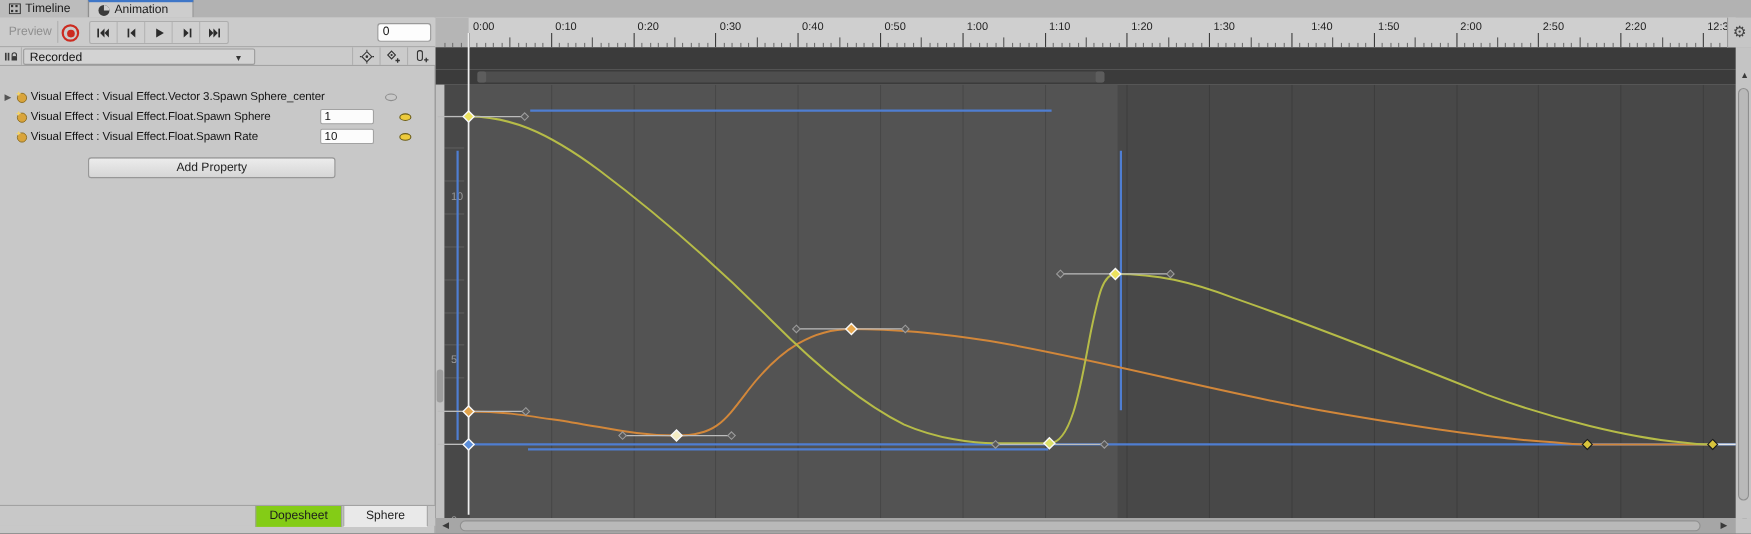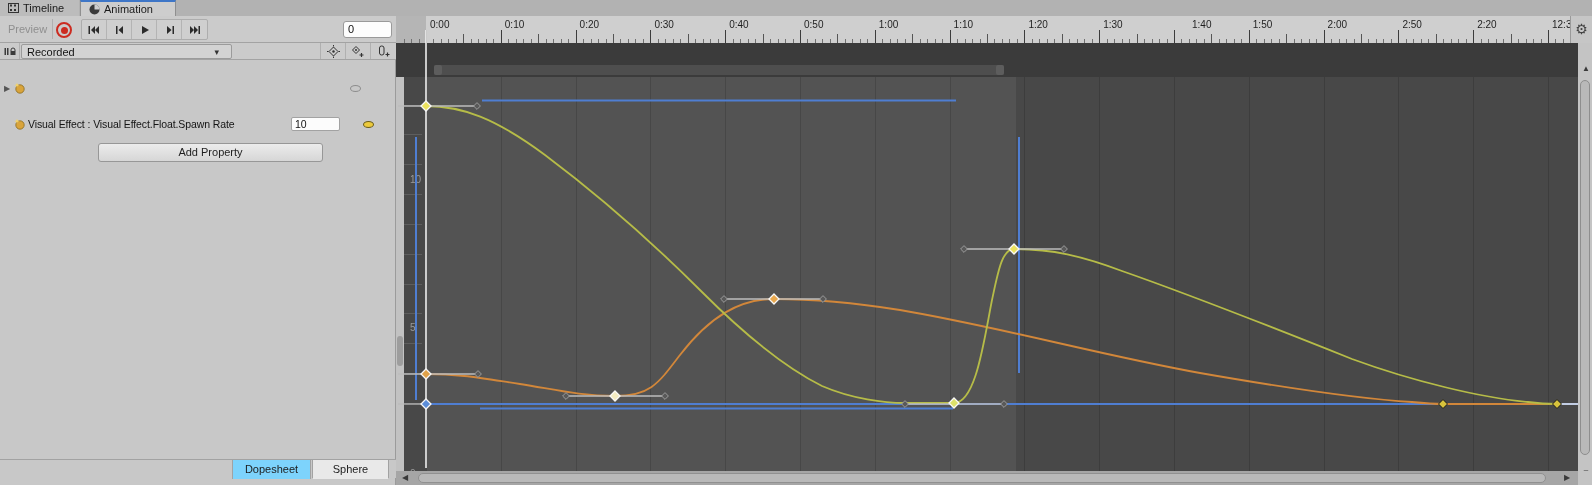--- a/index.html
+++ b/index.html
@@ -33,26 +33,26 @@
   #clip-combo .arrow{position:absolute;right:12px;top:2px;font-size:9px;color:#333;}
   .kbtn{position:absolute;top:0;height:16px;width:25px;display:flex;align-items:center;justify-content:center;border-left:1px solid #b0b0b0;}
 
   
   .prow{position:absolute;left:0;width:396px;height:18px;display:flex;align-items:center;}
   .fold{position:absolute;left:4px;font-size:8px;color:#555;}
   .vfxicon{position:absolute;left:14px;top:3px;}
   .plabel{position:absolute;left:28px;top:3px;font-size:10.5px;letter-spacing:-0.1px;color:#141414;white-space:nowrap;}
   .pinput{position:absolute;left:291px;top:2px;width:49px;height:14px;background:#fcfcfc;border:1px solid #a2a2a2;border-radius:2px;font-size:10.5px;padding:0 3px;color:#111;}
   .pellipse{position:absolute;top:6px;width:11px;height:7px;border-radius:50%;}
-  #add-prop{position:absolute;left:98px;top:127px;width:225px;height:19px;background:linear-gradient(#ececec,#d6d6d6);border:1px solid #979797;border-radius:3px;text-align:center;line-height:17px;font-size:11px;color:#1e1e1e;}
+  #add-prop{position:absolute;left:80px;top:127px;width:225px;height:19px;background:linear-gradient(#ececec,#d6d6d6);border:1px solid #979797;border-radius:3px;text-align:center;line-height:17px;font-size:11px;color:#1e1e1e;}
 
   
   #viewtabs{position:absolute;left:0;top:443px;width:396px;height:19px;border-top:1px solid #a2a2a2;background:#c8c8c8;}
   .vtab{position:absolute;top:0;height:19px;text-align:center;line-height:18px;font-size:11px;color:#1c1c1c;border-left:1px solid #a2a2a2;border-right:1px solid #a2a2a2;}
-  #tab-dopesheet{left:232px;width:79px;background:#7dd3fc;}
+  #tab-dopesheet{left:232px;width:79px;background:#84cc16;}
   #tab-curves{left:312px;width:77px;background:#e9e9e9;border-bottom:1px solid #e9e9e9;}
 
   
   #right{left:396px;top:0;width:1196px;height:485px;background:#b2b2b2;}
   #ruler{position:absolute;left:0;top:16px;width:1182px;height:27px;background:#cfcfcf;overflow:hidden;}
   #ruler-left{position:absolute;left:0;top:0;width:30px;height:27px;background:#b5b5b5;}
   .rtick{position:absolute;background:#3c3c3c;width:1px;}
   .rlabel{position:absolute;top:3px;font-size:10px;color:#1f1f1f;white-space:nowrap;}
   #darkband{position:absolute;left:0;top:43px;width:1182px;height:20px;background:#3b3b3b;}
   #zoombar{position:absolute;left:0;top:63px;width:1182px;height:14px;background:#3b3b3b;}
@@ -189,21 +189,31 @@
           </svg>
       </div>
     </div>
 
     <div class="prow" style="top:63px;">
       <span class="fold">▶</span>
       <svg class="vfxicon" width="12" height="12" viewBox="0 0 12 12">
           <circle cx="6" cy="7" r="4.2" fill="#d9a43b" stroke="#8a6b20" stroke-width="0.8"></circle>
           <polygon points="3,1 3.8,2.6 5.5,3.2 3.8,3.8 3,5.4 2.2,3.8 0.5,3.2 2.2,2.6" fill="#f4d469"></polygon>
         </svg>
+      <span class="plabel">Visual Effect : Visual Effect.Vector 3.Spawn Sphere_center</span>
       <div class="pellipse" style="left:350px;border:1.5px solid #8d8d8d;background:transparent;"></div>
+    </div>
+    <div class="prow" style="top:81px;">
+      <svg class="vfxicon" width="12" height="12" viewBox="0 0 12 12">
+          <circle cx="6" cy="7" r="4.2" fill="#d9a43b" stroke="#8a6b20" stroke-width="0.8"></circle>
+          <polygon points="3,1 3.8,2.6 5.5,3.2 3.8,3.8 3,5.4 2.2,3.8 0.5,3.2 2.2,2.6" fill="#f4d469"></polygon>
+        </svg>
+      <span class="plabel">Visual Effect : Visual Effect.Float.Spawn Sphere</span>
+      <div class="pinput">1</div>
+      <div class="pellipse" style="left:363px;background:#ecca3c;border:1px solid #6b5d19;"></div>
     </div>
     <div class="prow" style="top:99px;">
       <svg class="vfxicon" width="12" height="12" viewBox="0 0 12 12">
           <circle cx="6" cy="7" r="4.2" fill="#d9a43b" stroke="#8a6b20" stroke-width="0.8"></circle>
           <polygon points="3,1 3.8,2.6 5.5,3.2 3.8,3.8 3,5.4 2.2,3.8 0.5,3.2 2.2,2.6" fill="#f4d469"></polygon>
         </svg>
       <span class="plabel">Visual Effect : Visual Effect.Float.Spawn Rate</span>
       <div class="pinput">10</div>
       <div class="pellipse" style="left:363px;background:#ecca3c;border:1px solid #6b5d19;"></div>
     </div>

